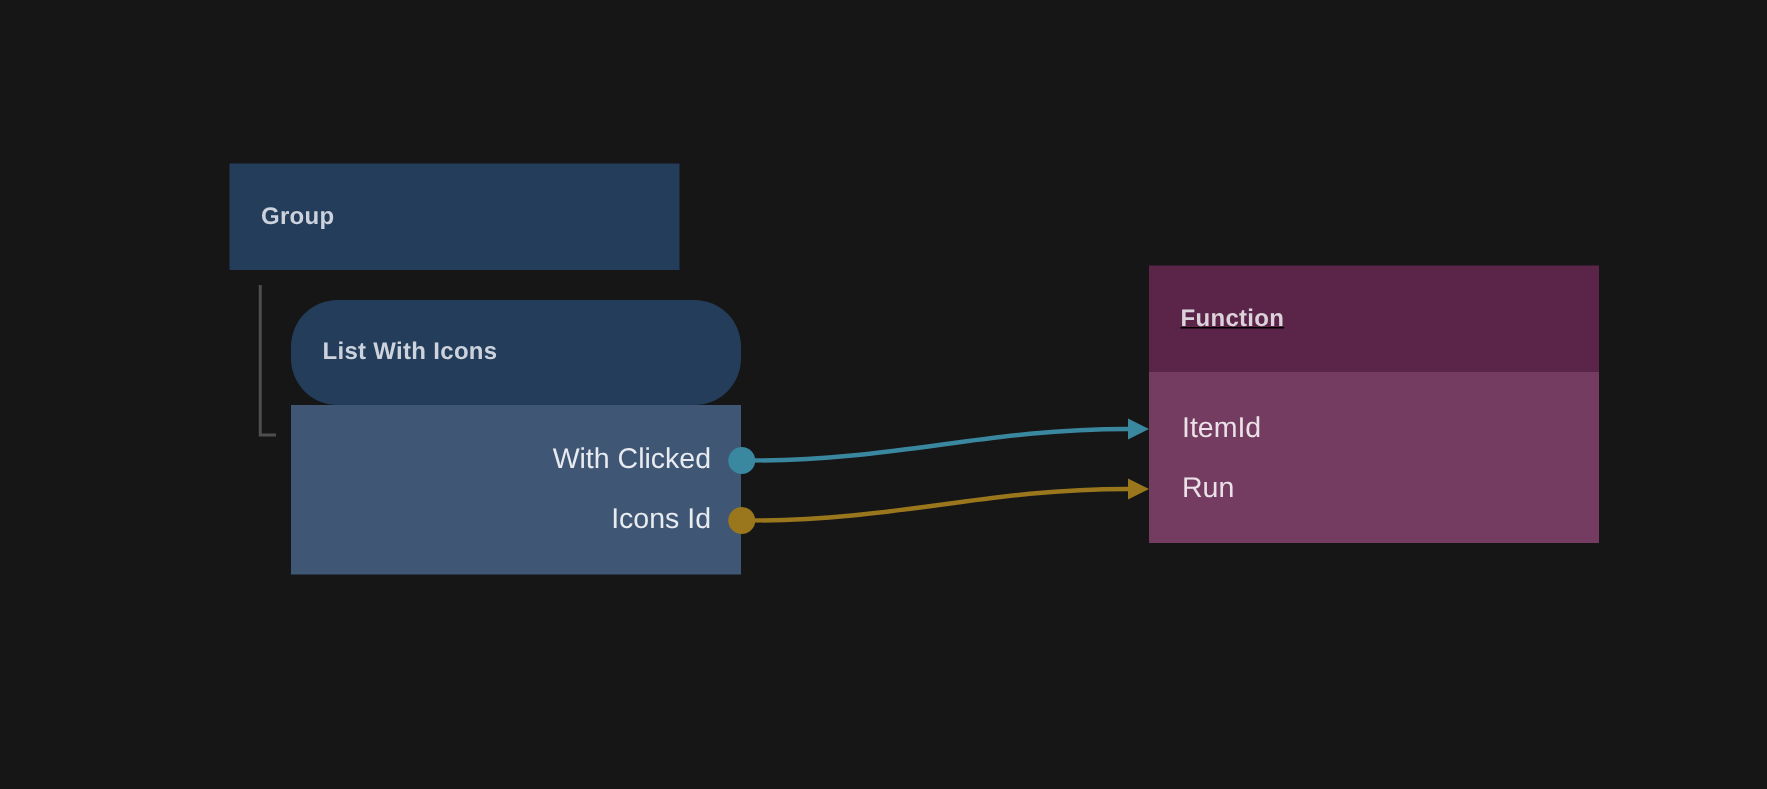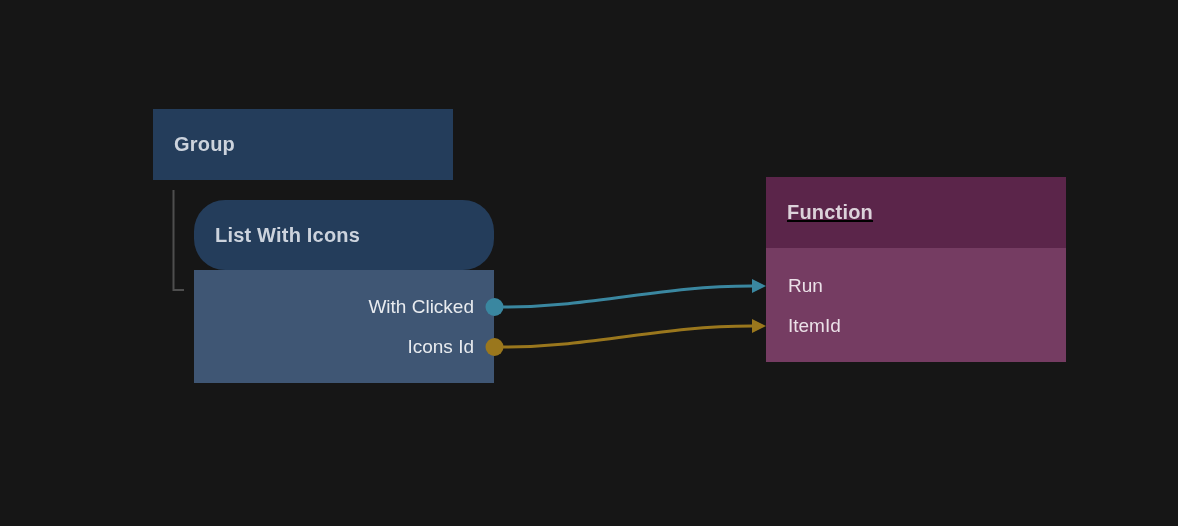--- a/index.html
+++ b/index.html
@@ -19,21 +19,21 @@
   }
 
   .node-header {
     display: flex;
     align-items: center;
     padding-left: 21px;
     box-sizing: border-box;
   }
 
   .node-title {
-    font-size: 20px;
+    font-size: 16px;
     font-weight: 600;
     letter-spacing: 0.2px;
   }
 
   .node-body {
     box-sizing: border-box;
   }
 
   .port-row {
     height: 40px;
@@ -90,24 +90,24 @@
       </div>
     </div>
   </div>
 
   <div class="node" id="node-function">
     <div class="node-header" style="background: rgb(91, 37, 74);">
       <span class="node-title" style="color: rgb(220, 210, 218);">Function</span>
     </div>
     <div class="node-body" style="background: rgb(117, 60, 98);">
       <div class="port-row in">
-        <span>Run</span>
+        <span>ItemId</span>
       </div>
       <div class="port-row in">
-        <span>ItemId</span>
+        <span>Run</span>
       </div>
     </div>
   </div>
 
   <svg class="overlay" viewBox="0 0 1178 526" xmlns="http://www.w3.org/2000/svg">
 
     <path d="M 173.5 190 L 173.5 290 L 184 290" fill="none" stroke-width="2" stroke="#4e4e4e"></path>
 
     <path d="M 498 307 C 600 307 655 286 752 286" fill="none" stroke-width="3" stroke-linecap="round" stroke="#3a87a0"></path>
     <polygon points="752,279 766,286 752,293" fill="#3a87a0"></polygon>

